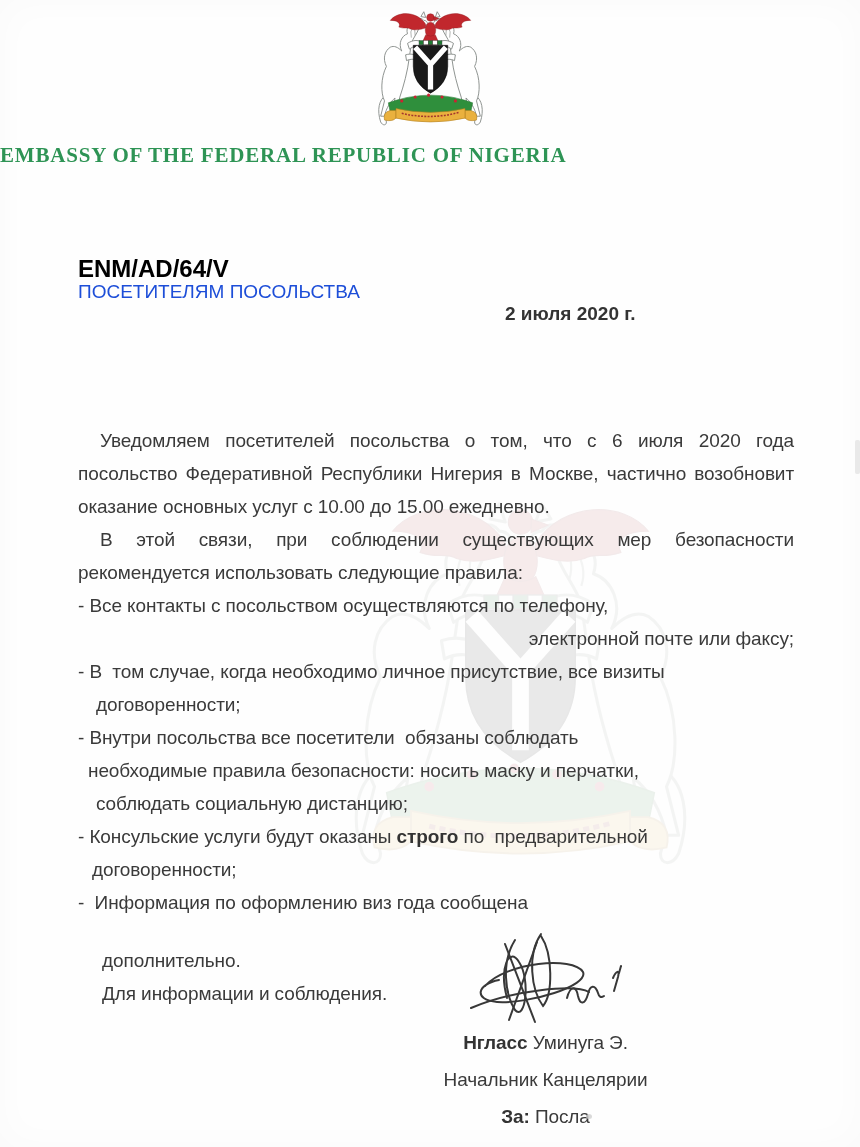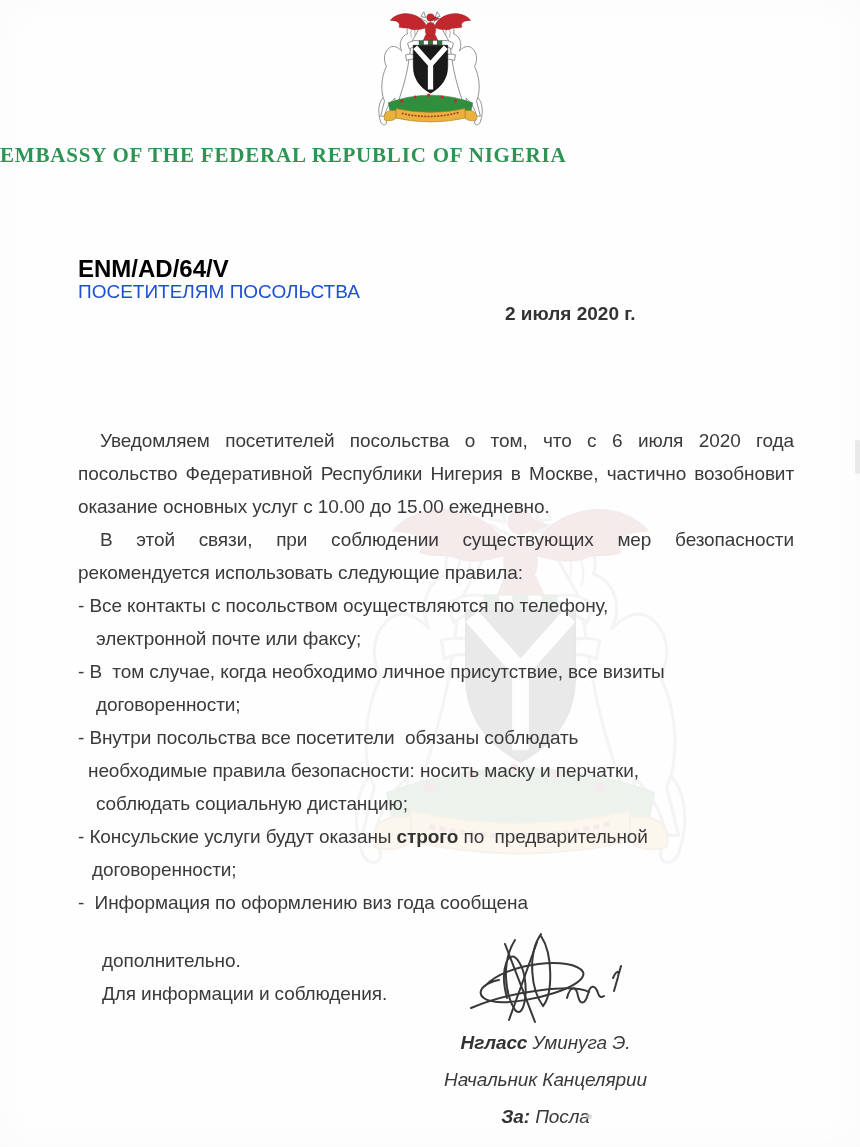--- a/index.html
+++ b/index.html
@@ -25,21 +25,21 @@
     position:absolute;left:122px;top:358px;width:420px;
     font-weight:bold;font-size:19.5px;color:#333;line-height:25px;
   }
   .subject .s2{text-align:center;}
   .body-text{position:absolute;left:78px;top:424px;width:716px;}
   .line{white-space:pre-wrap;line-height:33px;font-size:19px;letter-spacing:-0.1px;}
   .line.just{white-space:normal;text-align:justify;text-align-last:justify;}
   .b{font-weight:bold;color:#333;}
   .signature-svg{position:absolute;left:455px;top:928px;width:178px;height:106px;}
   .sigblock{position:absolute;left:428px;top:1024px;width:235px;text-align:center;}
-  .sigblock .line{line-height:37px;white-space:pre-wrap;text-align:center;font-style:italic;}
+  .sigblock .line{line-height:37px;white-space:pre-wrap;text-align:center;}
   .edge-mark{position:absolute;right:0;top:440px;width:5px;height:34px;background:#d9d9d9;opacity:.55;border-radius:2px;}
   .speck{position:absolute;left:586px;top:1114px;width:6px;height:5px;background:#cfcfcf;border-radius:50%;opacity:.8;}
 </style>
 </head>
 <body>
 
 <svg width="0" height="0" style="position:absolute" aria-hidden="true">
   <defs>
     <g id="crest-sym">
 
@@ -121,21 +121,21 @@
   <div class="addressee">ПОСЕТИТЕЛЯМ ПОСОЛЬСТВА</div>
 
 
   <div class="body-text" id="body-lines">
       <div class="line just" style="padding-left: 22px;"><span>Уведомляем посетителей посольства о том, что с 6 июля 2020 года</span></div>
       <div class="line just"><span>посольство Федеративной Республики Нигерия в Москве, частично возобновит</span></div>
       <div class="line"><span>оказание основных услуг с 10.00 до 15.00 ежедневно.</span></div>
       <div class="line just" style="padding-left: 22px;"><span>В этой связи, при соблюдении существующих мер безопасности</span></div>
       <div class="line"><span>рекомендуется использовать следующие правила:</span></div>
       <div class="line"><span>- Все контакты с посольством осуществляются по телефону,</span></div>
-      <div class="line" style="padding-left: 18px;"><span>электронной почте или факсу;</span></div>
+      <div class="line" style="padding-left: 18px; text-align: right;"><span>электронной почте или факсу;</span></div>
       <div class="line"><span>- В  том случае, когда необходимо личное присутствие, все визиты</span></div>
       <div class="line" style="padding-left: 18px;"><span>договоренности;</span></div>
       <div class="line"><span>- Внутри посольства все посетители  обязаны соблюдать</span></div>
       <div class="line" style="padding-left: 10px;"><span>необходимые правила безопасности: носить маску и перчатки,</span></div>
       <div class="line" style="padding-left: 18px;"><span>соблюдать социальную дистанцию;</span></div>
       <div class="line"><span>- Консульские услуги будут оказаны </span><span class="b">строго</span><span> по  предварительной</span></div>
       <div class="line" style="padding-left: 14px;"><span>договоренности;</span></div>
       <div class="line"><span>-  Информация по оформлению виз года сообщена</span></div>
       <div class="line" style="padding-left: 24px; margin-top: 25px;"><span>дополнительно.</span></div>
       <div class="line" style="padding-left: 24px;"><span>Для информации и соблюдения.</span></div>

